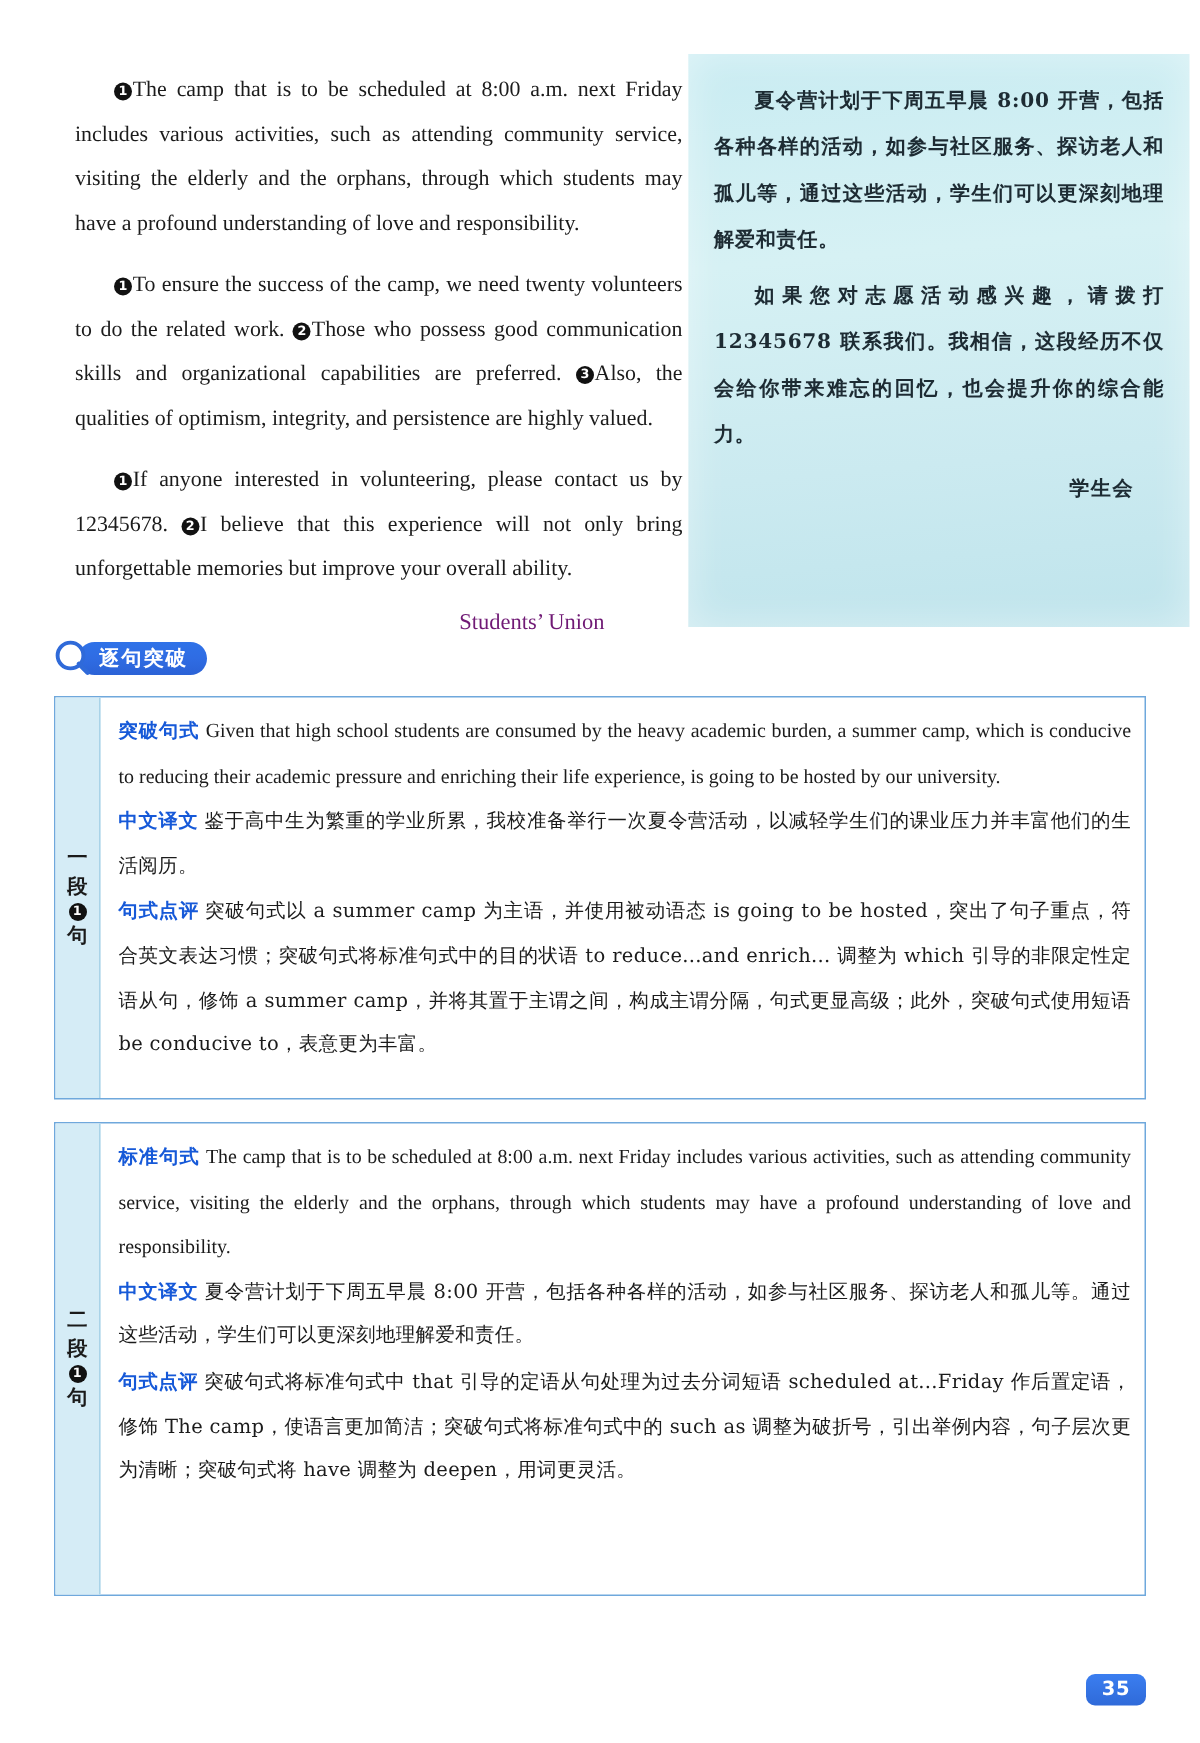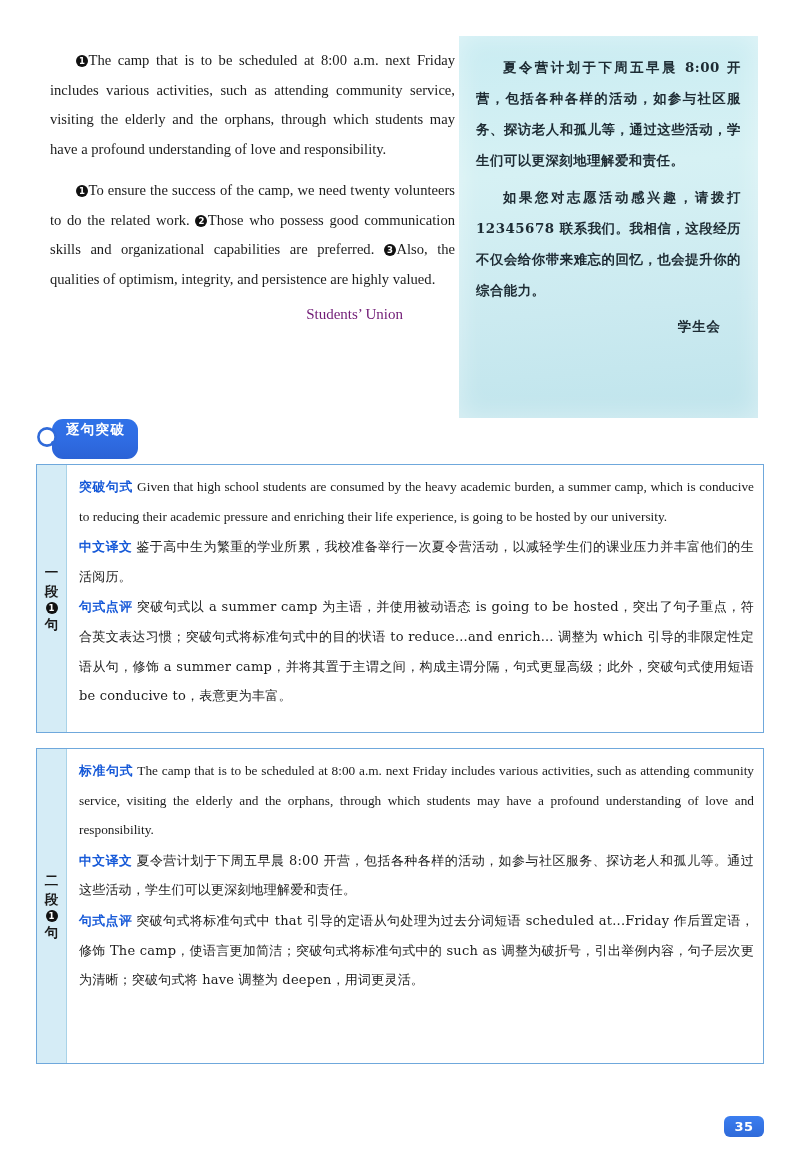--- a/index.html
+++ b/index.html
@@ -66,21 +66,21 @@
     font-size: 15px;
     font-family: "Liberation Serif", "DejaVu Serif", serif;
     color: #701a75;
   }
 
   
   .cn-panel {
     position: absolute;
     left: 447px;
     top: 36px;
-    width: 299px;
+    width: 334px;
     height: 382px;
     background: linear-gradient(175deg, #c9ecf2 0%, #d6f1f4 35%, #cbeaf0 70%, #bfe4ec 100%);
     box-sizing: border-box;
     padding: 16px 17px 24px 17px;
     box-shadow: inset 0 0 26px rgba(255,255,255,0.45);
   }
 
   .cn-para {
     margin: 0 0 6px 0;
     font-family: "DejaVu Serif", "Liberation Serif", serif;
@@ -119,21 +119,21 @@
     top: 0;
     width: 25px;
     height: 25px;
     z-index: 3;
   }
   .heading-pill {
     margin-left: 16px;
     height: 22px;
     background: linear-gradient(180deg, #2f72e8 0%, #2f6ce3 50%, #2b62d6 100%);
     border-radius: 11px;
-    padding: 0 13px 18px 14px;
+    padding: 0 13px 0 14px;
     display: flex;
     align-items: center;
     color: #ffffff;
     font-family: "DejaVu Sans", sans-serif;
     font-weight: bold;
     font-size: 13.6px;
     letter-spacing: 1.2px;
   }
 
   
@@ -228,20 +228,21 @@
   }
 </style>
 </head>
 <body>
 
 <div class="top-area">
 
   <div class="english-col" id="english-col">
       <p class="en-para"><span class="marker">1</span><span>The camp that is to be scheduled at 8:00 a.m. next Friday includes various activities, such as attending community service, visiting the elderly and the orphans, through which students may have a profound understanding of love and responsibility.</span></p>
       <p class="en-para"><span class="marker">1</span><span>To ensure the success of the camp, we need twenty volunteers to do the related work. </span><span class="marker">2</span><span>Those who possess good communication skills and organizational capabilities are preferred. </span><span class="marker">3</span><span>Also, the qualities of optimism, integrity, and persistence are highly valued.</span></p>
+      <p class="en-para"><span class="marker">1</span><span>If anyone interested in volunteering, please contact us by 12345678. </span><span class="marker">2</span><span>I believe that this experience will not only bring unforgettable memories but improve your overall ability.</span></p>
       <p class="signature-en">Students’ Union</p>
     </div>
 
   <div class="cn-panel" id="cn-panel">
       <p class="cn-para">夏令营计划于下周五早晨 8:00 开营，包括各种各样的活动，如参与社区服务、探访老人和孤儿等，通过这些活动，学生们可以更深刻地理解爱和责任。</p>
       <p class="cn-para">如果您对志愿活动感兴趣，请拨打12345678 联系我们。我相信，这段经历不仅会给你带来难忘的回忆，也会提升你的综合能力。</p>
       <p class="signature-cn">学生会</p>
     </div>
 
 </div>

